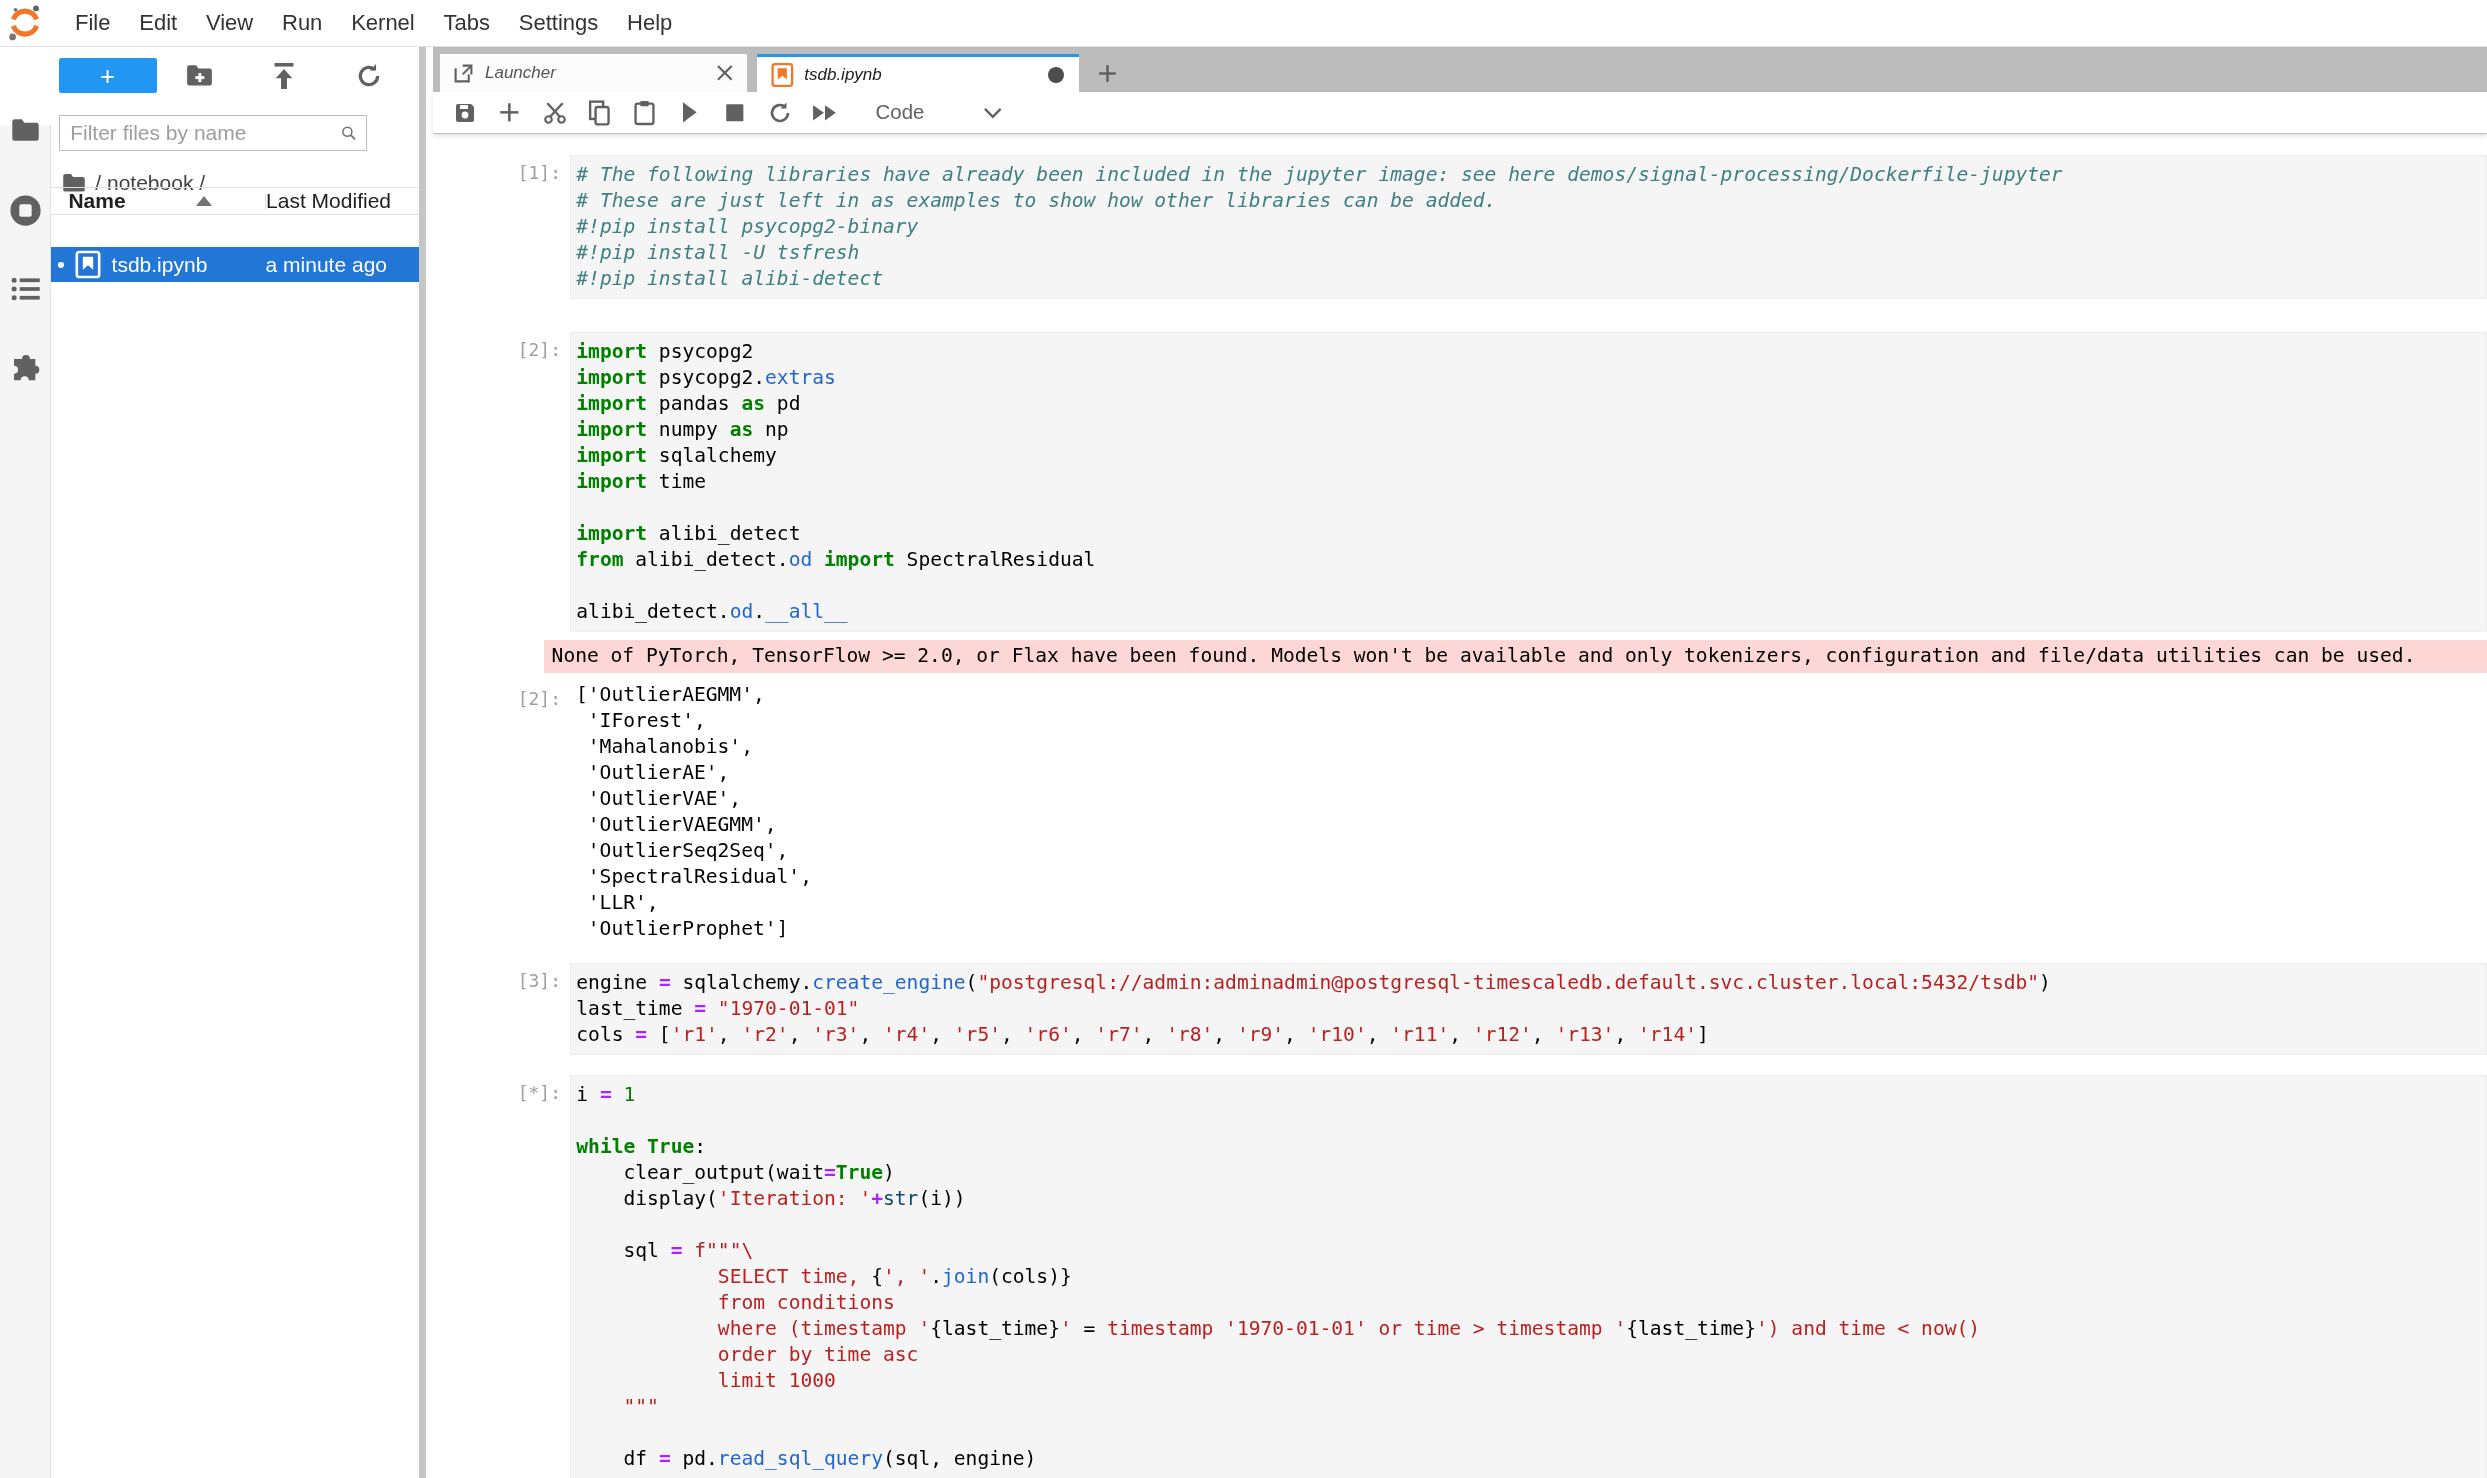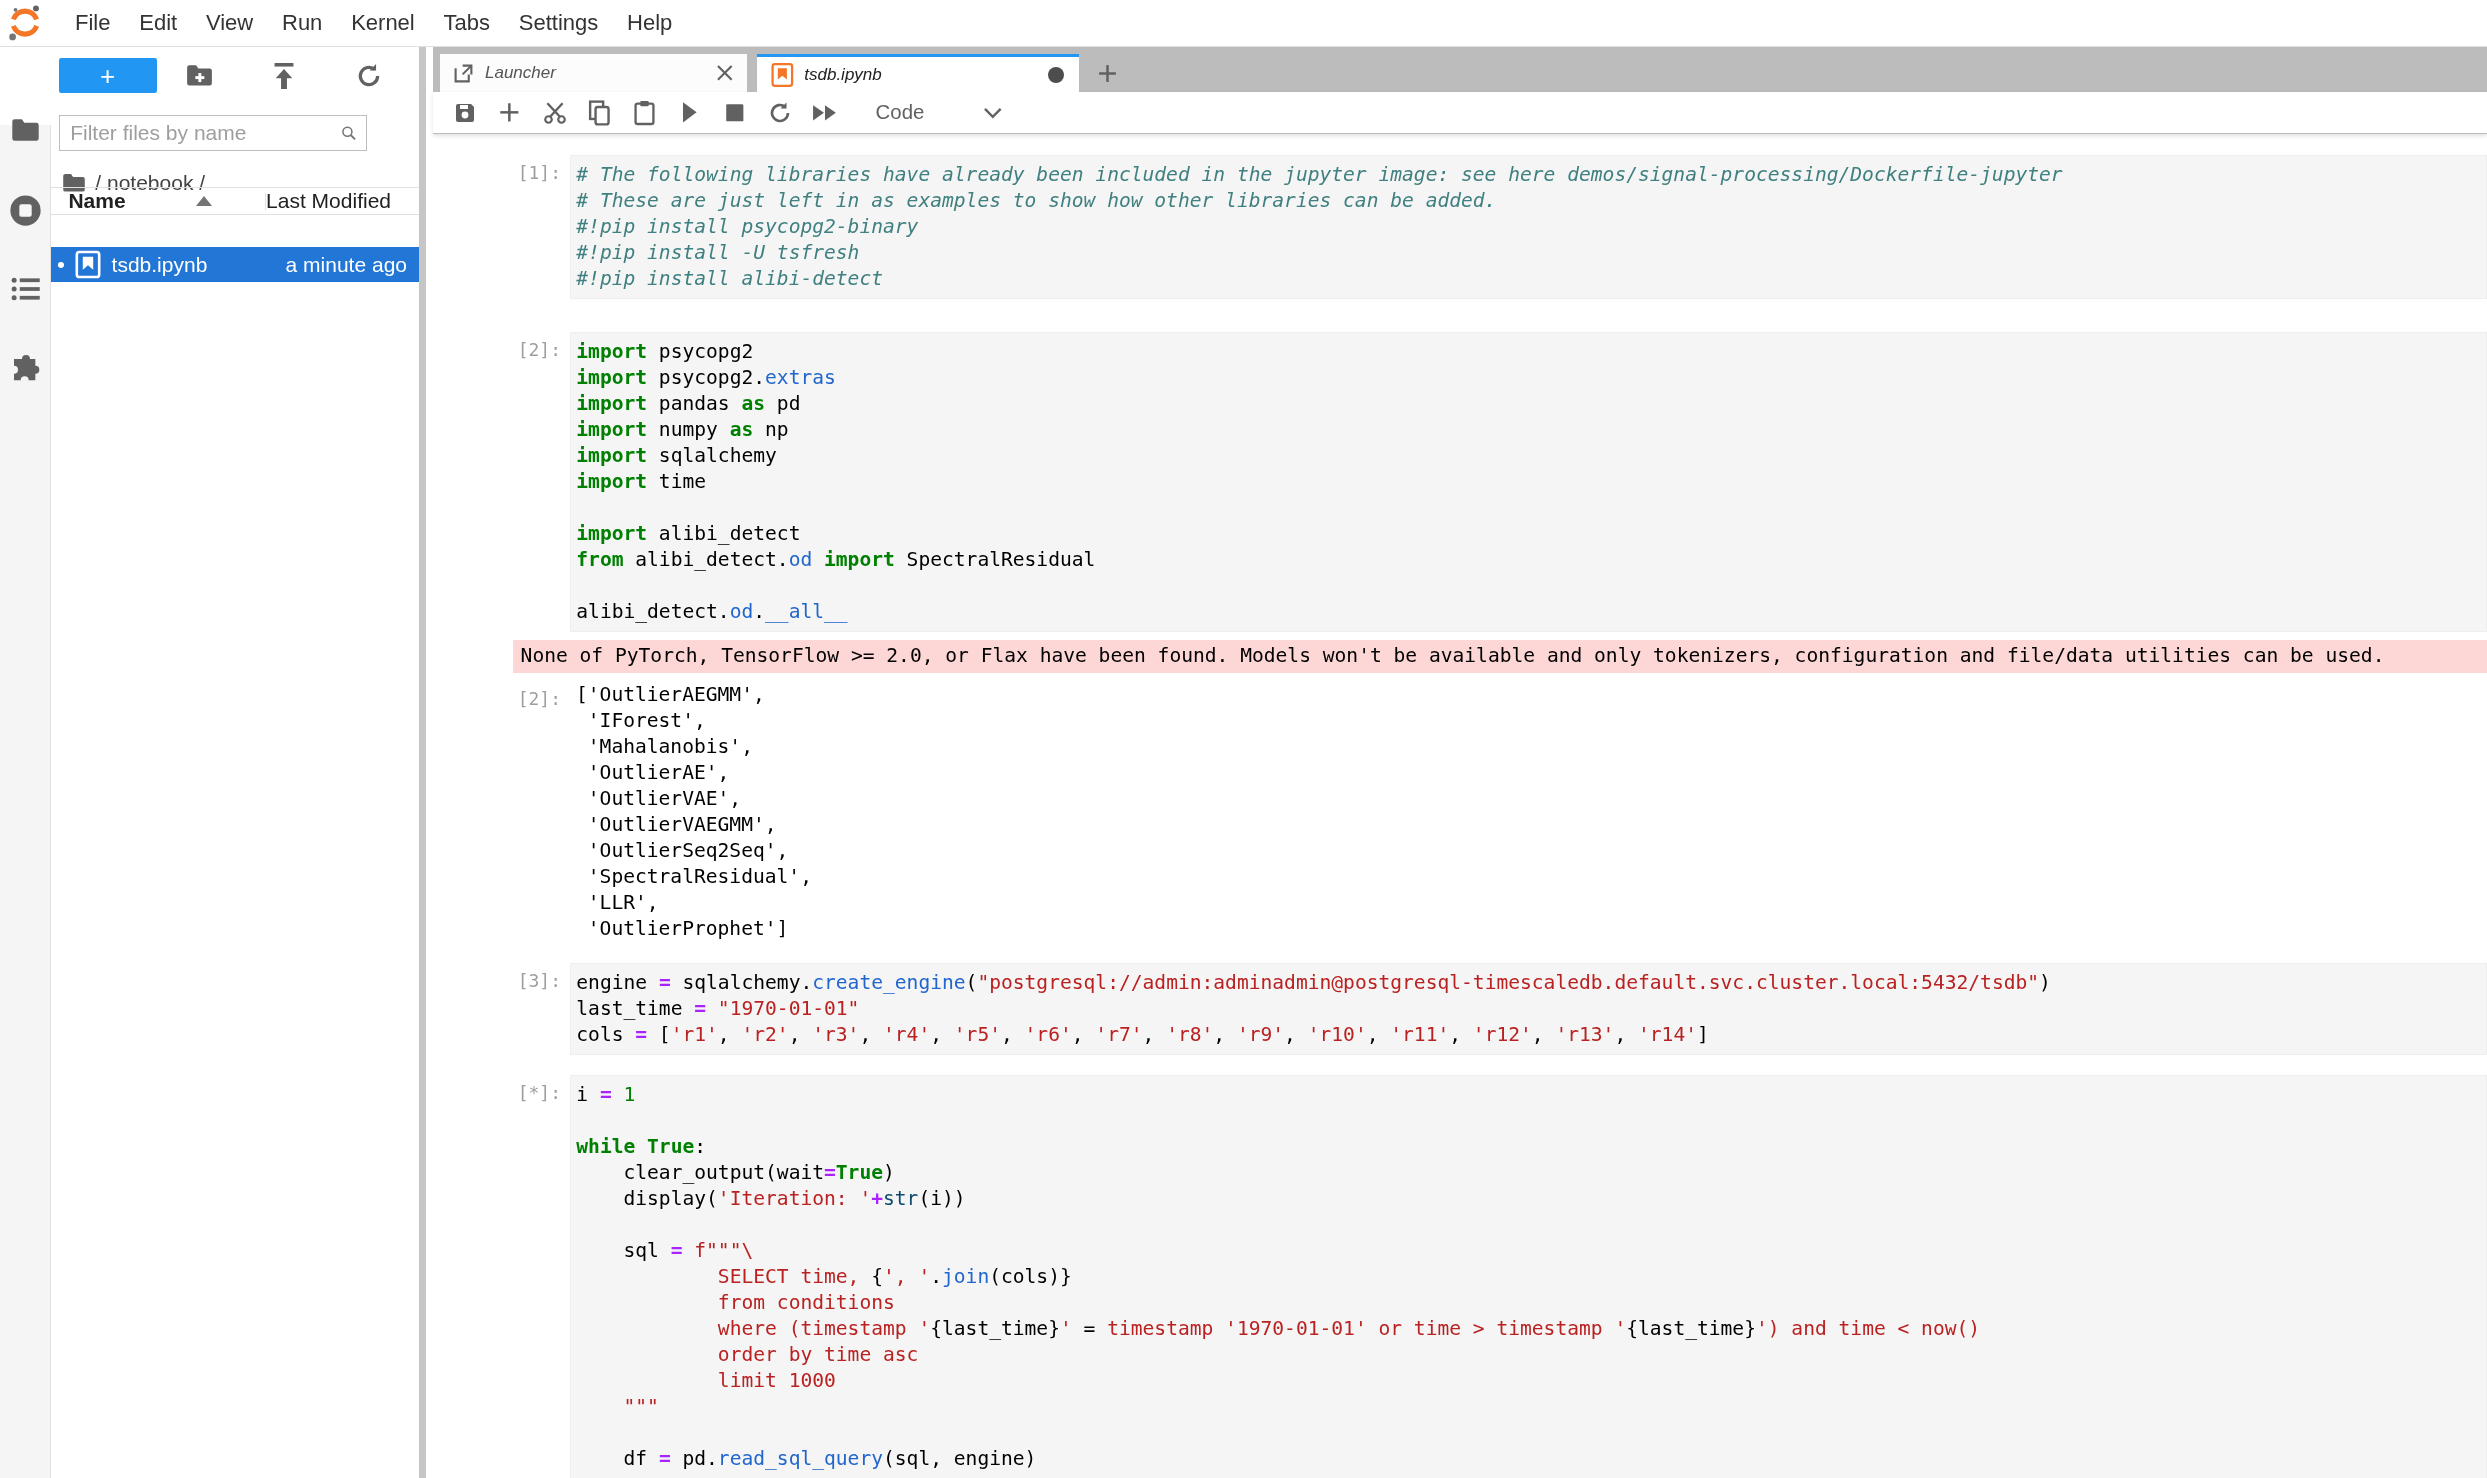--- a/index.html
+++ b/index.html
@@ -38,21 +38,21 @@
                border-bottom:0.8px solid #e0e0e0; display:flex; align-items:center; font-size:21px; color:#212121; }
   .fb-header .colname { font-weight:bold; margin-left:17.4px; }
   .sort-arrow { width:0; height:0; border-left:8.3px solid transparent; border-right:8.3px solid transparent;
                 border-bottom:10.6px solid #757575; margin-left:70px; }
   .col-divider { position:absolute; left:214px; top:4.5px; bottom:4.5px; width:0.8px; background:#e0e0e0; }
   .fb-header .colmod { position:absolute; right:28px; }
   .fb-row { position:absolute; top:200px; left:0; right:0; height:35px; background:#2276d6; color:#fff;
             display:flex; align-items:center; font-size:21px; cursor:pointer; }
   .fb-row .dirtydot { margin-left:6px; font-size:22.7px; width:18px; }
   .fb-row .fname { margin-left:10.6px; }
-  .fb-row .fmod { position:absolute; right:12px; }
+  .fb-row .fmod { position:absolute; right:32px; }
 
   
   .dock { position:absolute; top:47px; left:433px; right:0; bottom:0; display:flex; flex-direction:column; }
   .tabbar { height:45px; background:#bcbcbc; display:flex; align-items:flex-end; padding-left:6.8px; gap:10.6px; flex:0 0 auto; }
   .tab { height:38px; background:#fcfcfc; display:flex; align-items:center; font-size:17px; color:#555;
          position:relative; cursor:pointer;font-style:italic; }
   .tab.launcher { width:307px; padding:0 13.6px; }
   .tab.active { width:322px; border-top:3.8px solid #2196f3; color:#212121; background:#fff; padding:0 13.6px; z-index:2; }
   .tab .tablabel { margin-left:10.6px; }
   .tab .closex { position:absolute; right:12px; }
@@ -70,21 +70,21 @@
   
   .cell { }
   .cell:nth-of-type(2) { margin-top:33px; }
   .cell:nth-of-type(n+3) { margin-top:19.6px; }
   .cellrow { display:flex; }
   .prompt { flex:0 0 137px; text-align:right; padding-right:9px; padding-top:6.8px;
             font-family:"DejaVu Sans Mono",monospace; font-size:18px; color:#9e9e9e; white-space:nowrap; }
   .editor { flex:1; background:#f5f5f5; border:0.8px solid #eeeeee; padding:6px 0 6px 5.3px;
             font-family:"DejaVu Sans Mono",monospace; font-size:19.6px; line-height:26px; }
   .cline { white-space:pre; min-height:26px; }
-  .stderr { margin-left:80px; margin-top:7.6px; background:#fdd6d6; padding:3.8px 0 3.8px 7.6px;
+  .stderr { margin-left:111px; margin-top:7.6px; background:#fdd6d6; padding:3.8px 0 3.8px 7.6px;
             font-family:"DejaVu Sans Mono",monospace; font-size:19.6px; line-height:26px; color:#000; white-space:pre; }
   .outrow { margin-top:7.6px; }
   .outpre { flex:1; padding:1.5px 0 1.5px 6px; font-family:"DejaVu Sans Mono",monospace; font-size:19.6px;
             line-height:26px; color:#000; }
 
   .tok-k { color:#008000; font-weight:bold; }
   .tok-o { color:#aa22ff; font-weight:bold; }
   .tok-s { color:#ba2121; }
   .tok-c { color:#408080; font-style:italic; }
   .tok-p { color:#2166cc; }

